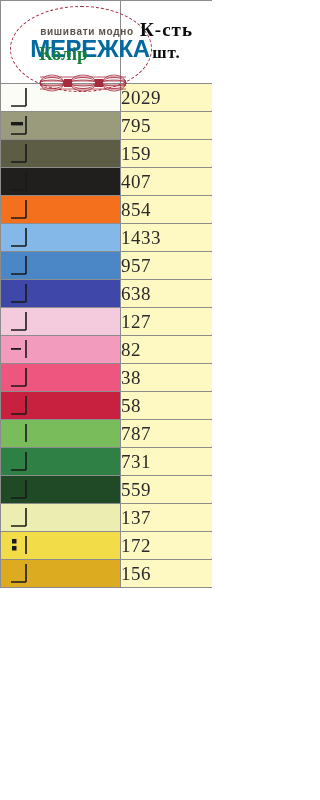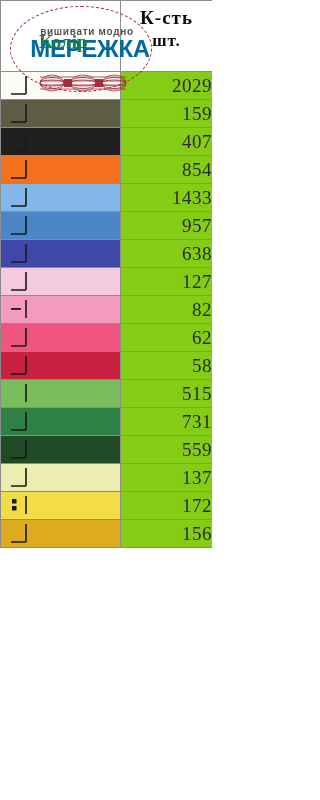--- a/index.html
+++ b/index.html
@@ -108,20 +108,21 @@
     bottom: 18px;
     font-size: 19px;
     color: #15803d;
     font-family: "Liberation Serif", serif;
     z-index: 60;
   }
   .hdr-qty-inner {
     position: relative;
     height: 70px;
     z-index: 60;
+    margin-top: 12px;
   }
   .hdr-qty-l1 {
     position: absolute;
     left: 0; right: 0;
     top: 6px;
     text-align: center;
     font-size: 19px;
     font-weight: bold;
     letter-spacing: 1px;
     color: #0d0d0d;
@@ -146,22 +147,22 @@
   }
   .sym {
     position: absolute;
     left: 8px;
     top: 3px;
     width: 22px;
     height: 21px;
   }
   td.qty {
     height: 27px;
-    background: #84cc16;
-    text-align: right;
+    background: #fef9c3;
+    text-align: left;
     padding-right: 7px;
     font-size: 19px;
     color: #2a2a2a;
     font-family: "Liberation Serif", serif;
     letter-spacing: 0.5px;
     white-space: nowrap;
   }
 </style>
 </head>
 <body>
@@ -212,20 +213,29 @@
       <tbody id="legend-body">
           <tr>
             <td class="swatch" style="background: rgb(252, 252, 247);">
               <svg class="sym" viewBox="0 0 22 21">
                 <path d="M17 1 L17 19 M2 19 L17 19" stroke="#1a1a1a" stroke-width="1.6" fill="none"></path>
               </svg>
             </td>
             <td class="qty">2029</td>
           </tr>
           <tr>
+            <td class="swatch" style="background: rgb(154, 154, 125);">
+              <svg class="sym" viewBox="0 0 22 21">
+                <path d="M17 1 L17 19 M2 19 L17 19" stroke="#1a1a1a" stroke-width="1.6" fill="none"></path>
+                <rect x="2" y="7" width="12" height="3.4" fill="#1a1a1a"></rect>
+              </svg>
+            </td>
+            <td class="qty">795</td>
+          </tr>
+          <tr>
             <td class="swatch" style="background: rgb(93, 92, 69);">
               <svg class="sym" viewBox="0 0 22 21">
                 <path d="M17 1 L17 19 M2 19 L17 19" stroke="#1a1a1a" stroke-width="1.6" fill="none"></path>
               </svg>
             </td>
             <td class="qty">159</td>
           </tr>
           <tr>
             <td class="swatch" style="background: rgb(33, 31, 29);">
               <svg class="sym" viewBox="0 0 22 21">
@@ -282,37 +292,37 @@
               </svg>
             </td>
             <td class="qty">82</td>
           </tr>
           <tr>
             <td class="swatch" style="background: rgb(238, 85, 127);">
               <svg class="sym" viewBox="0 0 22 21">
                 <path d="M17 1 L17 19 M2 19 L17 19" stroke="#1a1a1a" stroke-width="1.6" fill="none"></path>
               </svg>
             </td>
-            <td class="qty">62</td>
+            <td class="qty">38</td>
           </tr>
           <tr>
             <td class="swatch" style="background: rgb(200, 32, 63);">
               <svg class="sym" viewBox="0 0 22 21">
                 <path d="M17 1 L17 19 M2 19 L17 19" stroke="#1a1a1a" stroke-width="1.6" fill="none"></path>
               </svg>
             </td>
             <td class="qty">58</td>
           </tr>
           <tr>
             <td class="swatch" style="background: rgb(121, 188, 92);">
               <svg class="sym" viewBox="0 0 22 21">
                 <path d="M17 1 L17 19" stroke="#1a1a1a" stroke-width="1.6" fill="none"></path>
               </svg>
             </td>
-            <td class="qty">515</td>
+            <td class="qty">787</td>
           </tr>
           <tr>
             <td class="swatch" style="background: rgb(46, 128, 69);">
               <svg class="sym" viewBox="0 0 22 21">
                 <path d="M17 1 L17 19 M2 19 L17 19" stroke="#1a1a1a" stroke-width="1.6" fill="none"></path>
               </svg>
             </td>
             <td class="qty">731</td>
           </tr>
           <tr>

